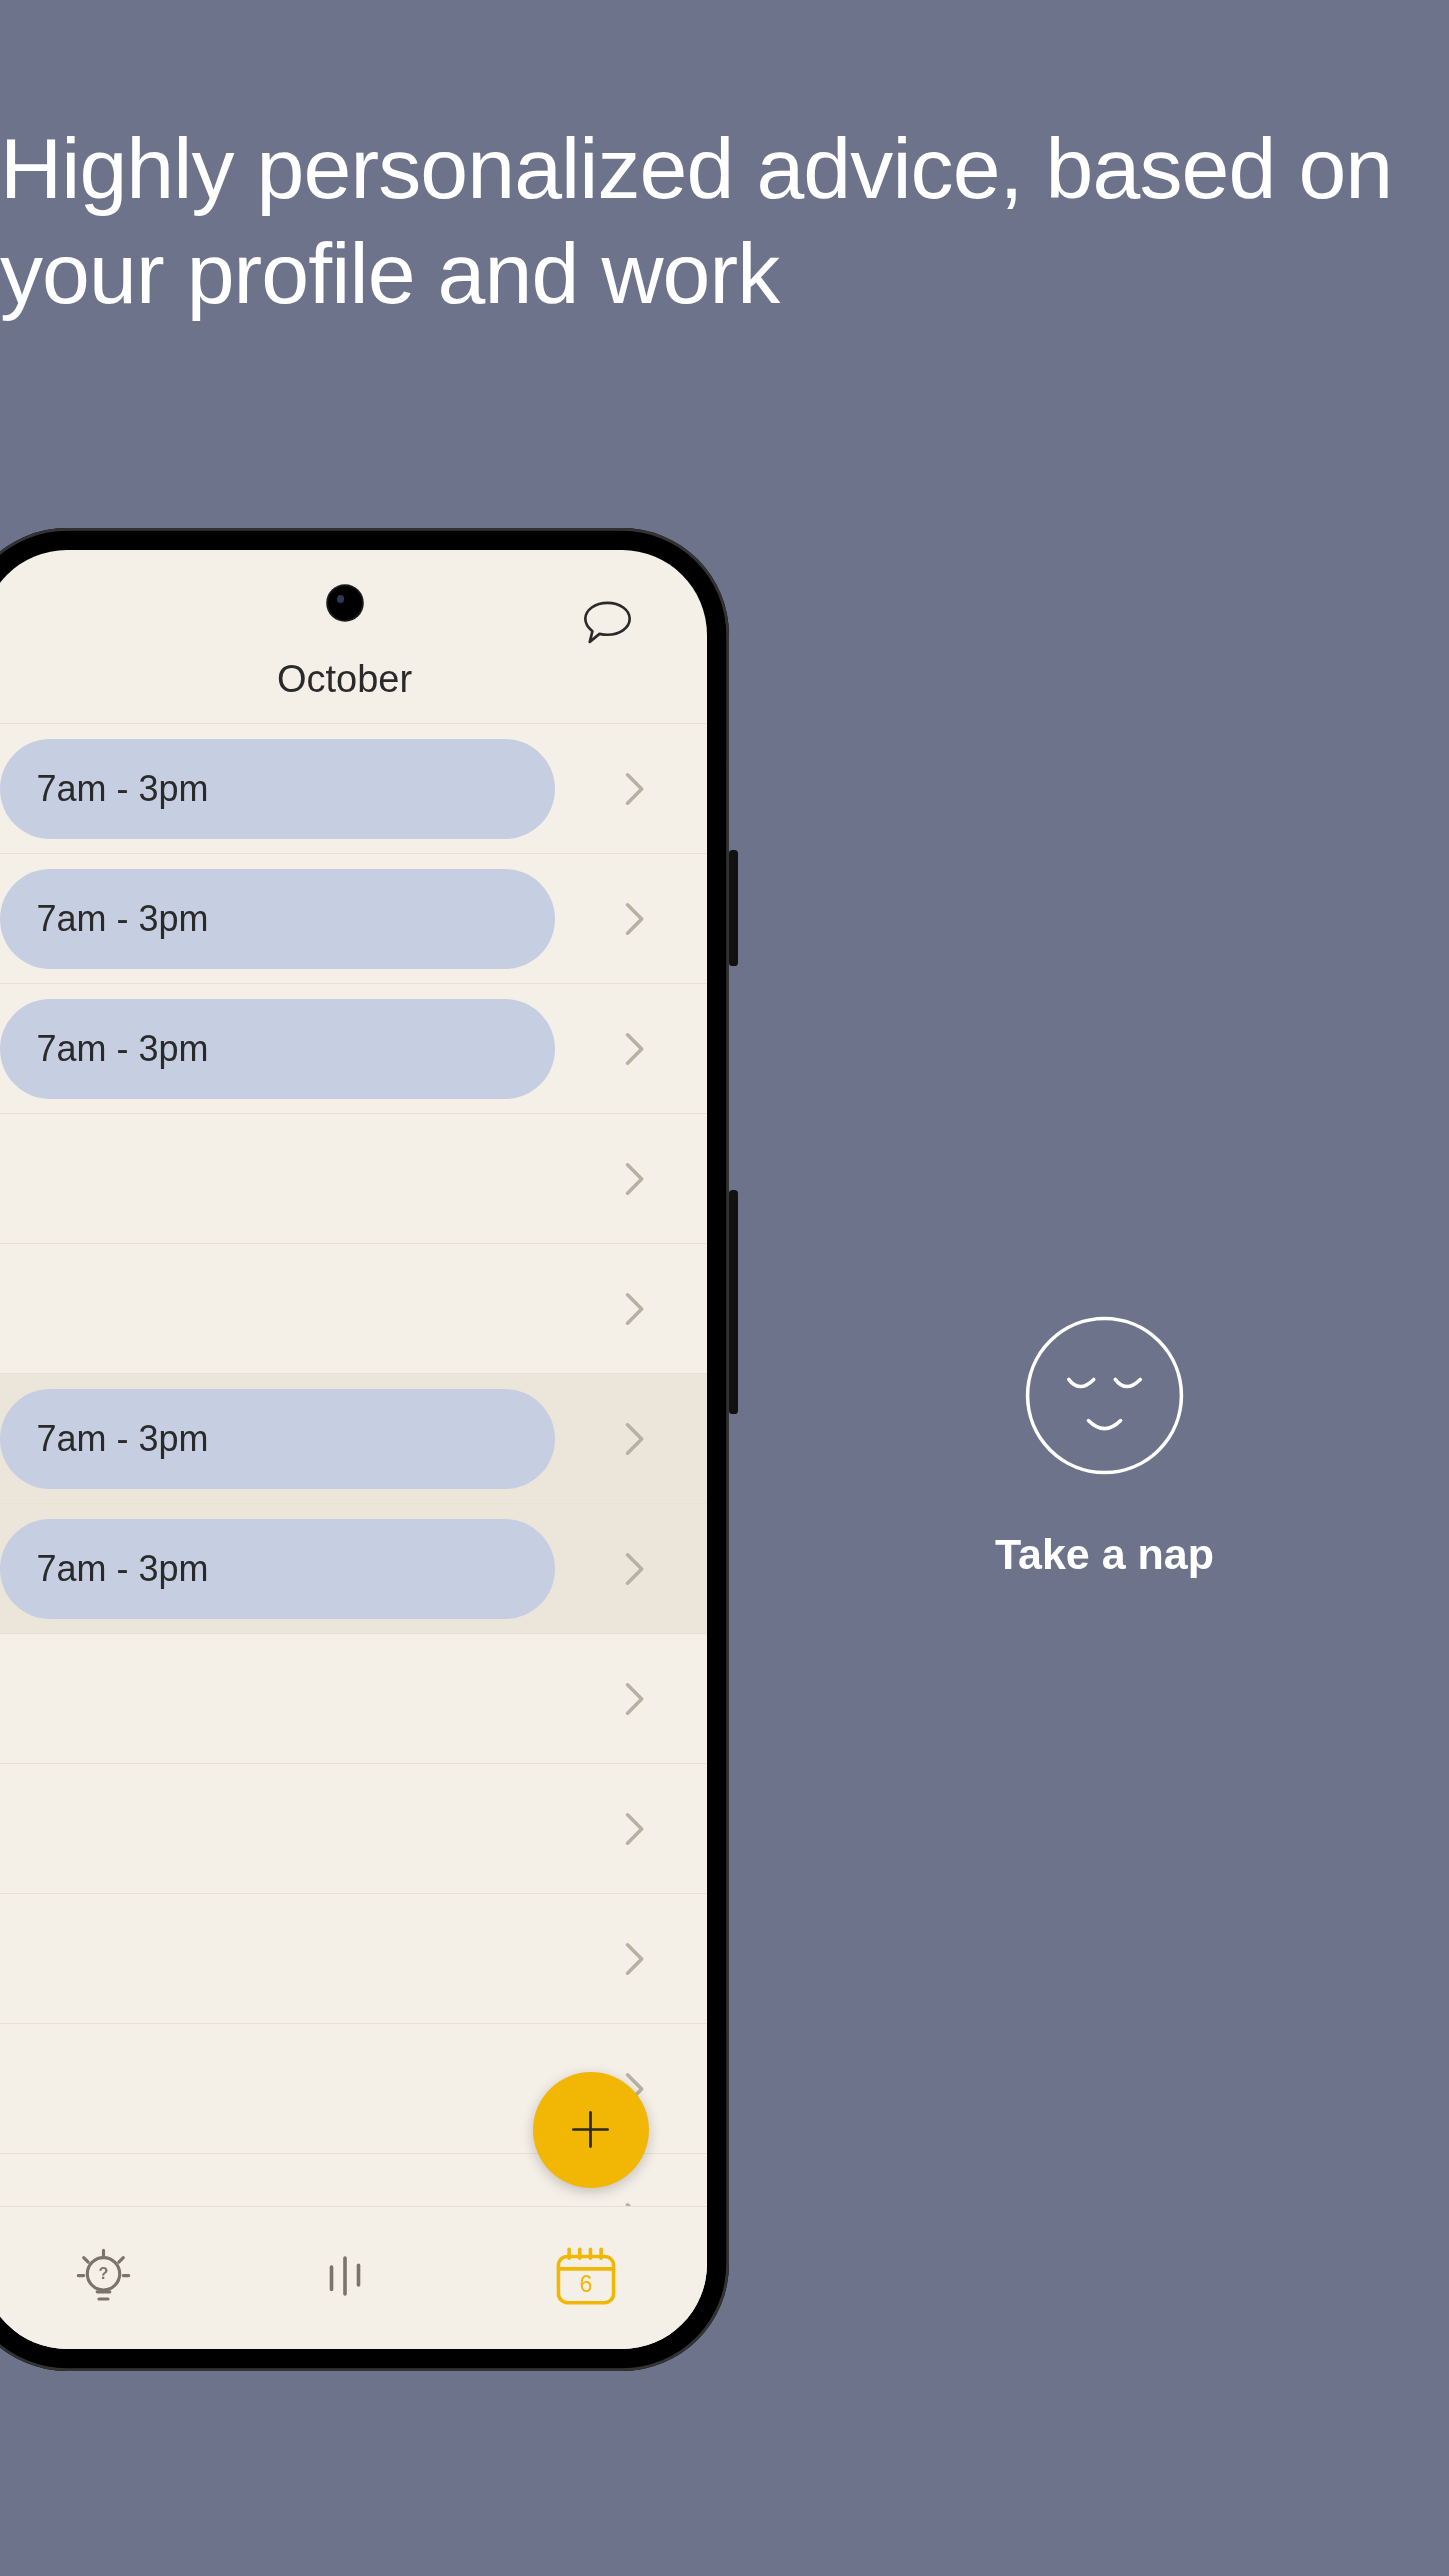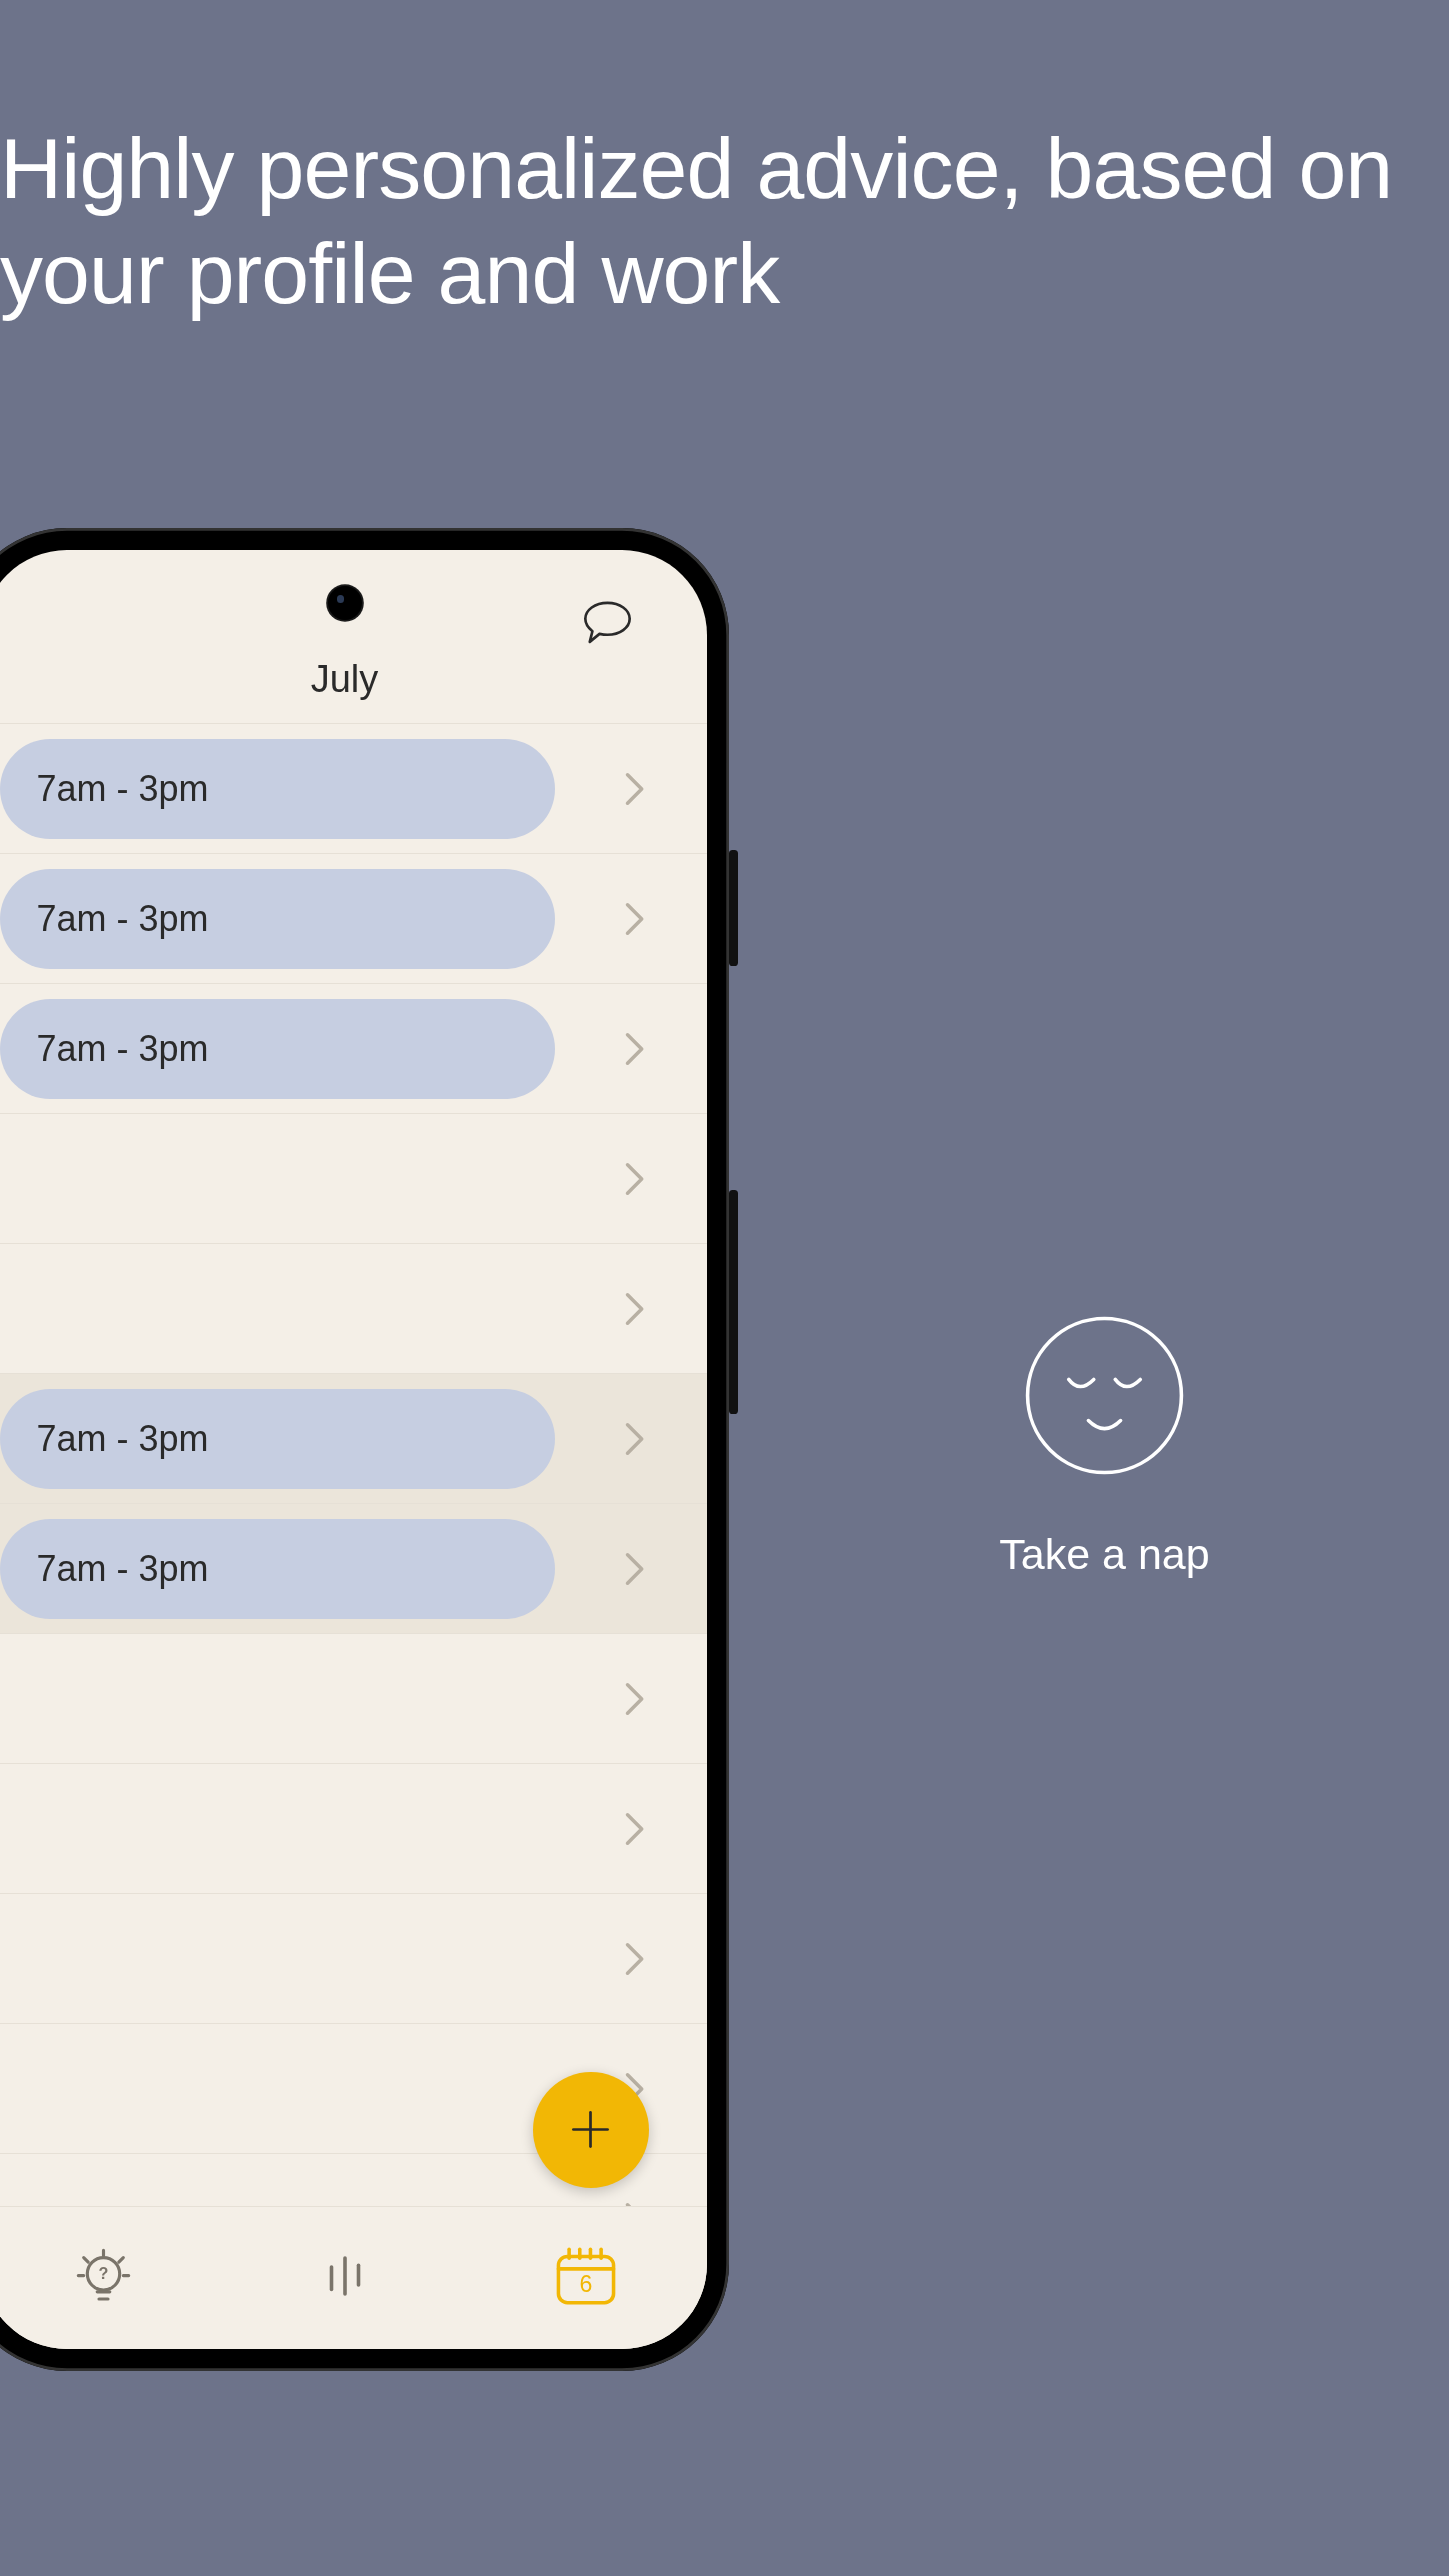--- a/index.html
+++ b/index.html
@@ -167,37 +167,37 @@
     text-align: center;
     color: #fff;
   }
   .nap-face {
     margin: 0 auto 54px;
     width: 161px;
     height: 161px;
   }
   .nap-label {
     font-size: 43px;
-    font-weight: 400;
+    font-weight: 700;
   }
 </style>
 </head>
 <body>
 
 <div class="headline">Highly personalized advice, based on your profile and work</div>
 
 <div class="phone">
   <div class="side-btn a"></div>
   <div class="side-btn b"></div>
   <div class="phone-inner">
     <div class="camera"></div>
     <div class="screen">
 
       <div class="top-bar">
-        <div class="month">July</div>
+        <div class="month">October</div>
         <div class="chat-icon">
           <svg width="55" height="52" viewBox="0 0 62 58" fill="none" stroke="#2a2a2a" stroke-width="3">
             <path d="M6 22c0-10 11-18 25-18s25 8 25 18-11 18-25 18c-3 0-6-.4-9-1l-11 9 3-12C9 32 6 27 6 22z" stroke-linejoin="round" stroke-linecap="round"></path>
           </svg>
         </div>
       </div>
 
       <div class="list" id="row-list">
           <div class="row">
             <div class="pill">7am - 3pm</div>

